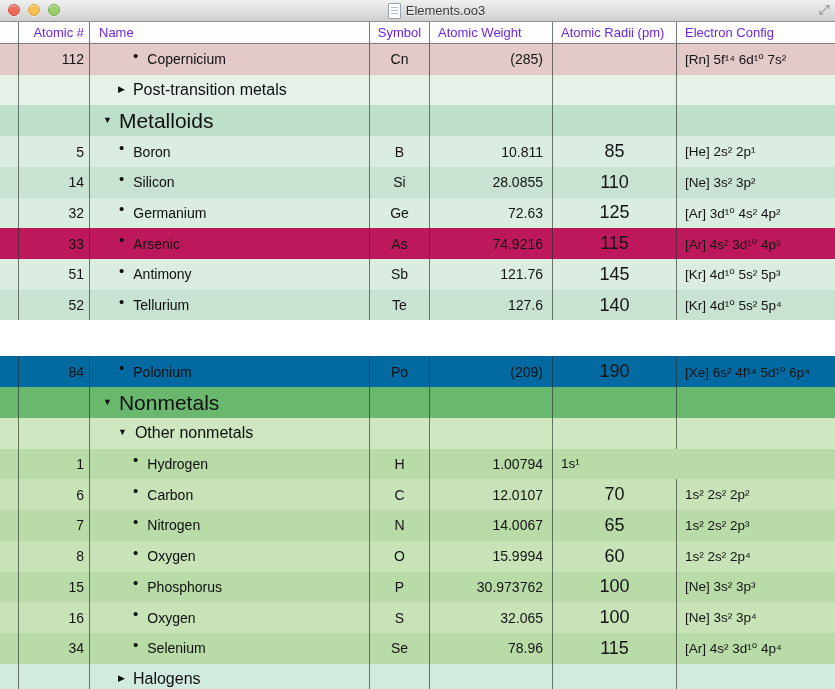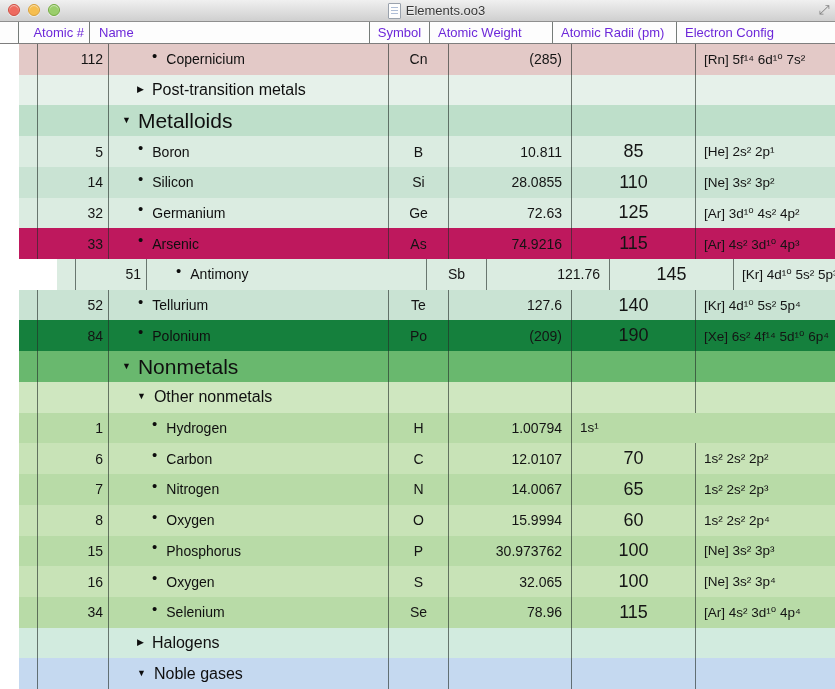--- a/index.html
+++ b/index.html
@@ -74,21 +74,21 @@
     border-bottom:1px solid #7e7e7e;
     box-sizing:border-box;
   }
   .header .cell{font-size:13px;color:#6d28d9;}
   .h-atomic{justify-content:flex-end;padding-right:5px;}
   .h-name{padding-left:9px;}
   .h-symbol{justify-content:center;}
   .h-weight{padding-left:8px;}
   .h-radii{padding-left:8px;}
   .h-config{padding-left:8px;}
-  .rows{height:645px;overflow:hidden;padding-left:19px;}
+  .rows{height:645px;overflow:hidden;}
   .row{height:30.72px;}
   .c-atomic{justify-content:flex-end;padding-right:5px;font-size:14px;}
   .c-name{padding-left:0;}
   .c-symbol{justify-content:center;font-size:14px;}
   .c-weight{justify-content:flex-end;padding-right:9px;font-size:14px;}
   .c-radii{justify-content:center;font-size:18px;}
   .c-config{padding-left:8px;font-size:13.5px;}
   .glyph{display:inline-block;color:#0d0d0d;text-align:center;}
   .bullet-glyph{font-size:15px;transform:translateY(-4px);}
   .tri-glyph{font-size:9px;transform:translateY(-1px);}
@@ -206,21 +206,21 @@
     <div class="cell c-atomic">33</div>
     <div class="cell c-name">
       <span class="glyph bullet-glyph">•</span>
       <span class="label">Arsenic</span>
     </div>
     <div class="cell c-symbol">As</div>
     <div class="cell c-weight">74.9216</div>
     <div class="cell c-radii">115</div>
     <div class="cell c-config">[Ar] 4s² 3d¹⁰ 4p³</div>
   </div>
-      <div class="row grid-row element-l2" style="background: rgb(219, 236, 225); margin-left: 38px;">
+      <div class="row grid-row element-l2" style="background: rgb(219, 236, 225);">
     <div class="cell"></div>
     <div class="cell c-atomic">51</div>
     <div class="cell c-name">
       <span class="glyph bullet-glyph">•</span>
       <span class="label">Antimony</span>
     </div>
     <div class="cell c-symbol">Sb</div>
     <div class="cell c-weight">121.76</div>
     <div class="cell c-radii">145</div>
     <div class="cell c-config">[Kr] 4d¹⁰ 5s² 5p³</div>
@@ -230,21 +230,21 @@
     <div class="cell c-atomic">52</div>
     <div class="cell c-name">
       <span class="glyph bullet-glyph">•</span>
       <span class="label">Tellurium</span>
     </div>
     <div class="cell c-symbol">Te</div>
     <div class="cell c-weight">127.6</div>
     <div class="cell c-radii">140</div>
     <div class="cell c-config">[Kr] 4d¹⁰ 5s² 5p⁴</div>
   </div>
-      <div class="row grid-row element-l2" style="background: #15803d;">
+      <div class="row grid-row element-l2" style="background: #0369a1; margin-top: 36px;">
     <div class="cell"></div>
     <div class="cell c-atomic">84</div>
     <div class="cell c-name">
       <span class="glyph bullet-glyph">•</span>
       <span class="label">Polonium</span>
     </div>
     <div class="cell c-symbol">Po</div>
     <div class="cell c-weight">(209)</div>
     <div class="cell c-radii">190</div>
     <div class="cell c-config">[Xe] 6s² 4f¹⁴ 5d¹⁰ 6p⁴</div>

